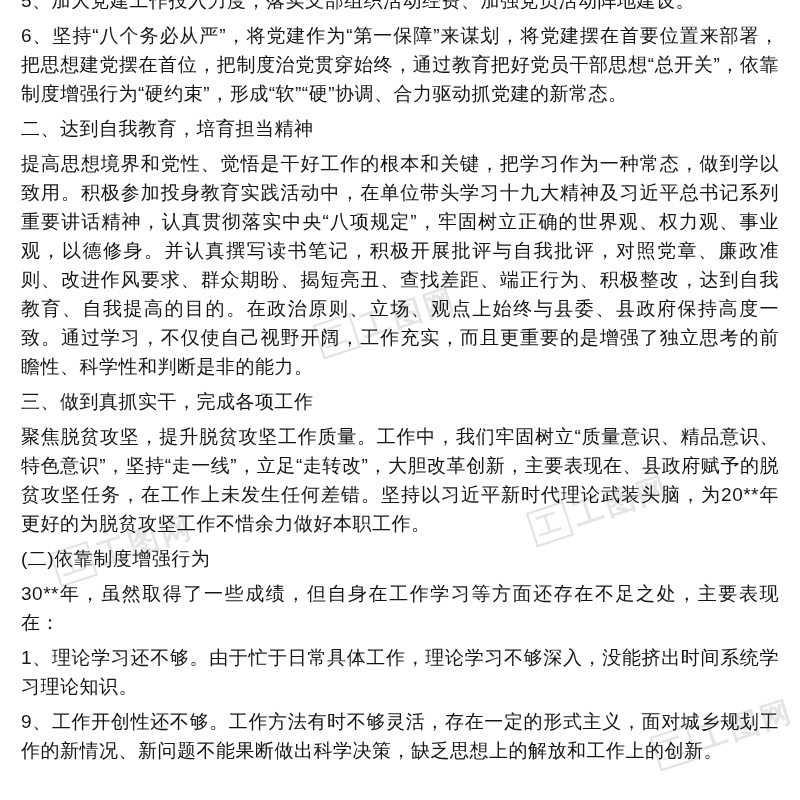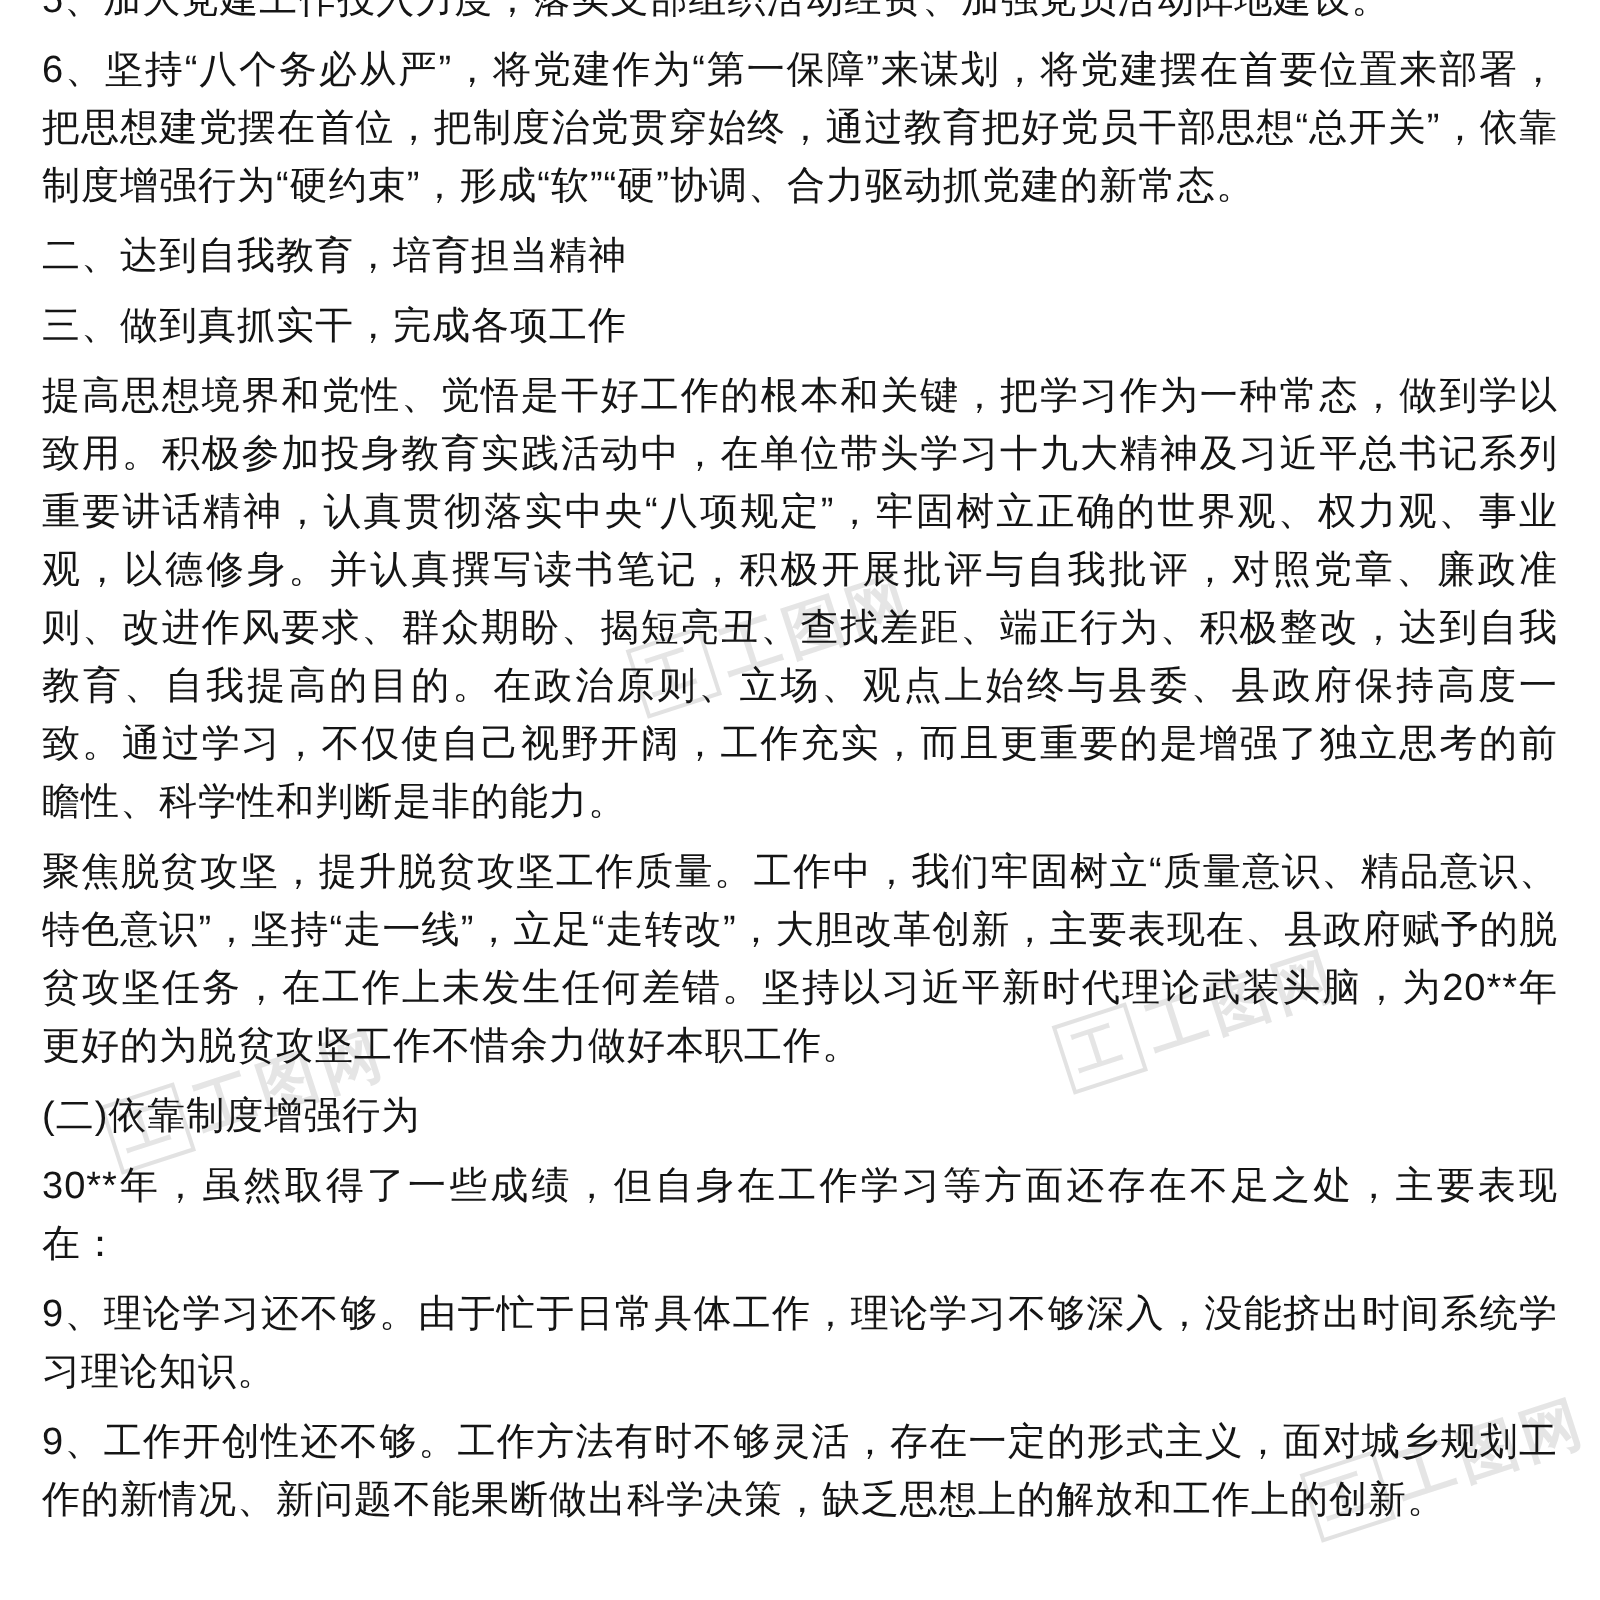--- a/index.html
+++ b/index.html
@@ -65,20 +65,20 @@
 
 <div class="watermark wm1"><span class="wm-logo">工</span><span>工图网</span></div>
 <div class="watermark wm2"><span class="wm-logo">工</span><span>工图网</span></div>
 <div class="watermark wm3"><span class="wm-logo">工</span><span>工图网</span></div>
 <div class="watermark wm4"><span class="wm-logo">工</span><span>工图网</span></div>
 
 <div class="doc" id="doc">
     <p>5、加大党建工作投入力度，落实支部组织活动经费、加强党员活动阵地建设。</p>
     <p>6、坚持“八个务必从严”，将党建作为“第一保障”来谋划，将党建摆在首要位置来部署，把思想建党摆在首位，把制度治党贯穿始终，通过教育把好党员干部思想“总开关”，依靠制度增强行为“硬约束”，形成“软”“硬”协调、合力驱动抓党建的新常态。</p>
     <p>二、达到自我教育，培育担当精神</p>
+    <p>提高思想境界和党性、觉悟是干好工作的根本和关键，把学习作为一种常态，做到学以致用。积极参加投身教育实践活动中，在单位带头学习十九大精神及习近平总书记系列重要讲话精神，认真贯彻落实中央“八项规定”，牢固树立正确的世界观、权力观、事业观，以德修身。并认真撰写读书笔记，积极开展批评与自我批评，对照党章、廉政准则、改进作风要求、群众期盼、揭短亮丑、查找差距、端正行为、积极整改，达到自我教育、自我提高的目的。在政治原则、立场、观点上始终与县委、县政府保持高度一致。通过学习，不仅使自己视野开阔，工作充实，而且更重要的是增强了独立思考的前瞻性、科学性和判断是非的能力。</p>
     <p>三、做到真抓实干，完成各项工作</p>
-    <p>提高思想境界和党性、觉悟是干好工作的根本和关键，把学习作为一种常态，做到学以致用。积极参加投身教育实践活动中，在单位带头学习十九大精神及习近平总书记系列重要讲话精神，认真贯彻落实中央“八项规定”，牢固树立正确的世界观、权力观、事业观，以德修身。并认真撰写读书笔记，积极开展批评与自我批评，对照党章、廉政准则、改进作风要求、群众期盼、揭短亮丑、查找差距、端正行为、积极整改，达到自我教育、自我提高的目的。在政治原则、立场、观点上始终与县委、县政府保持高度一致。通过学习，不仅使自己视野开阔，工作充实，而且更重要的是增强了独立思考的前瞻性、科学性和判断是非的能力。</p>
     <p>聚焦脱贫攻坚，提升脱贫攻坚工作质量。工作中，我们牢固树立“质量意识、精品意识、特色意识”，坚持“走一线”，立足“走转改”，大胆改革创新，主要表现在、县政府赋予的脱贫攻坚任务，在工作上未发生任何差错。坚持以习近平新时代理论武装头脑，为20**年更好的为脱贫攻坚工作不惜余力做好本职工作。</p>
     <p>(二)依靠制度增强行为</p>
     <p>30**年，虽然取得了一些成绩，但自身在工作学习等方面还存在不足之处，主要表现在：</p>
-    <p>9、理论学习还不够。由于忙于日常具体工作，理论学习不够深入，没能挤出时间系统学习理论知识。</p>
+    <p>1、理论学习还不够。由于忙于日常具体工作，理论学习不够深入，没能挤出时间系统学习理论知识。</p>
     <p>9、工作开创性还不够。工作方法有时不够灵活，存在一定的形式主义，面对城乡规划工作的新情况、新问题不能果断做出科学决策，缺乏思想上的解放和工作上的创新。</p>
   </div>
 
 </body></html>

